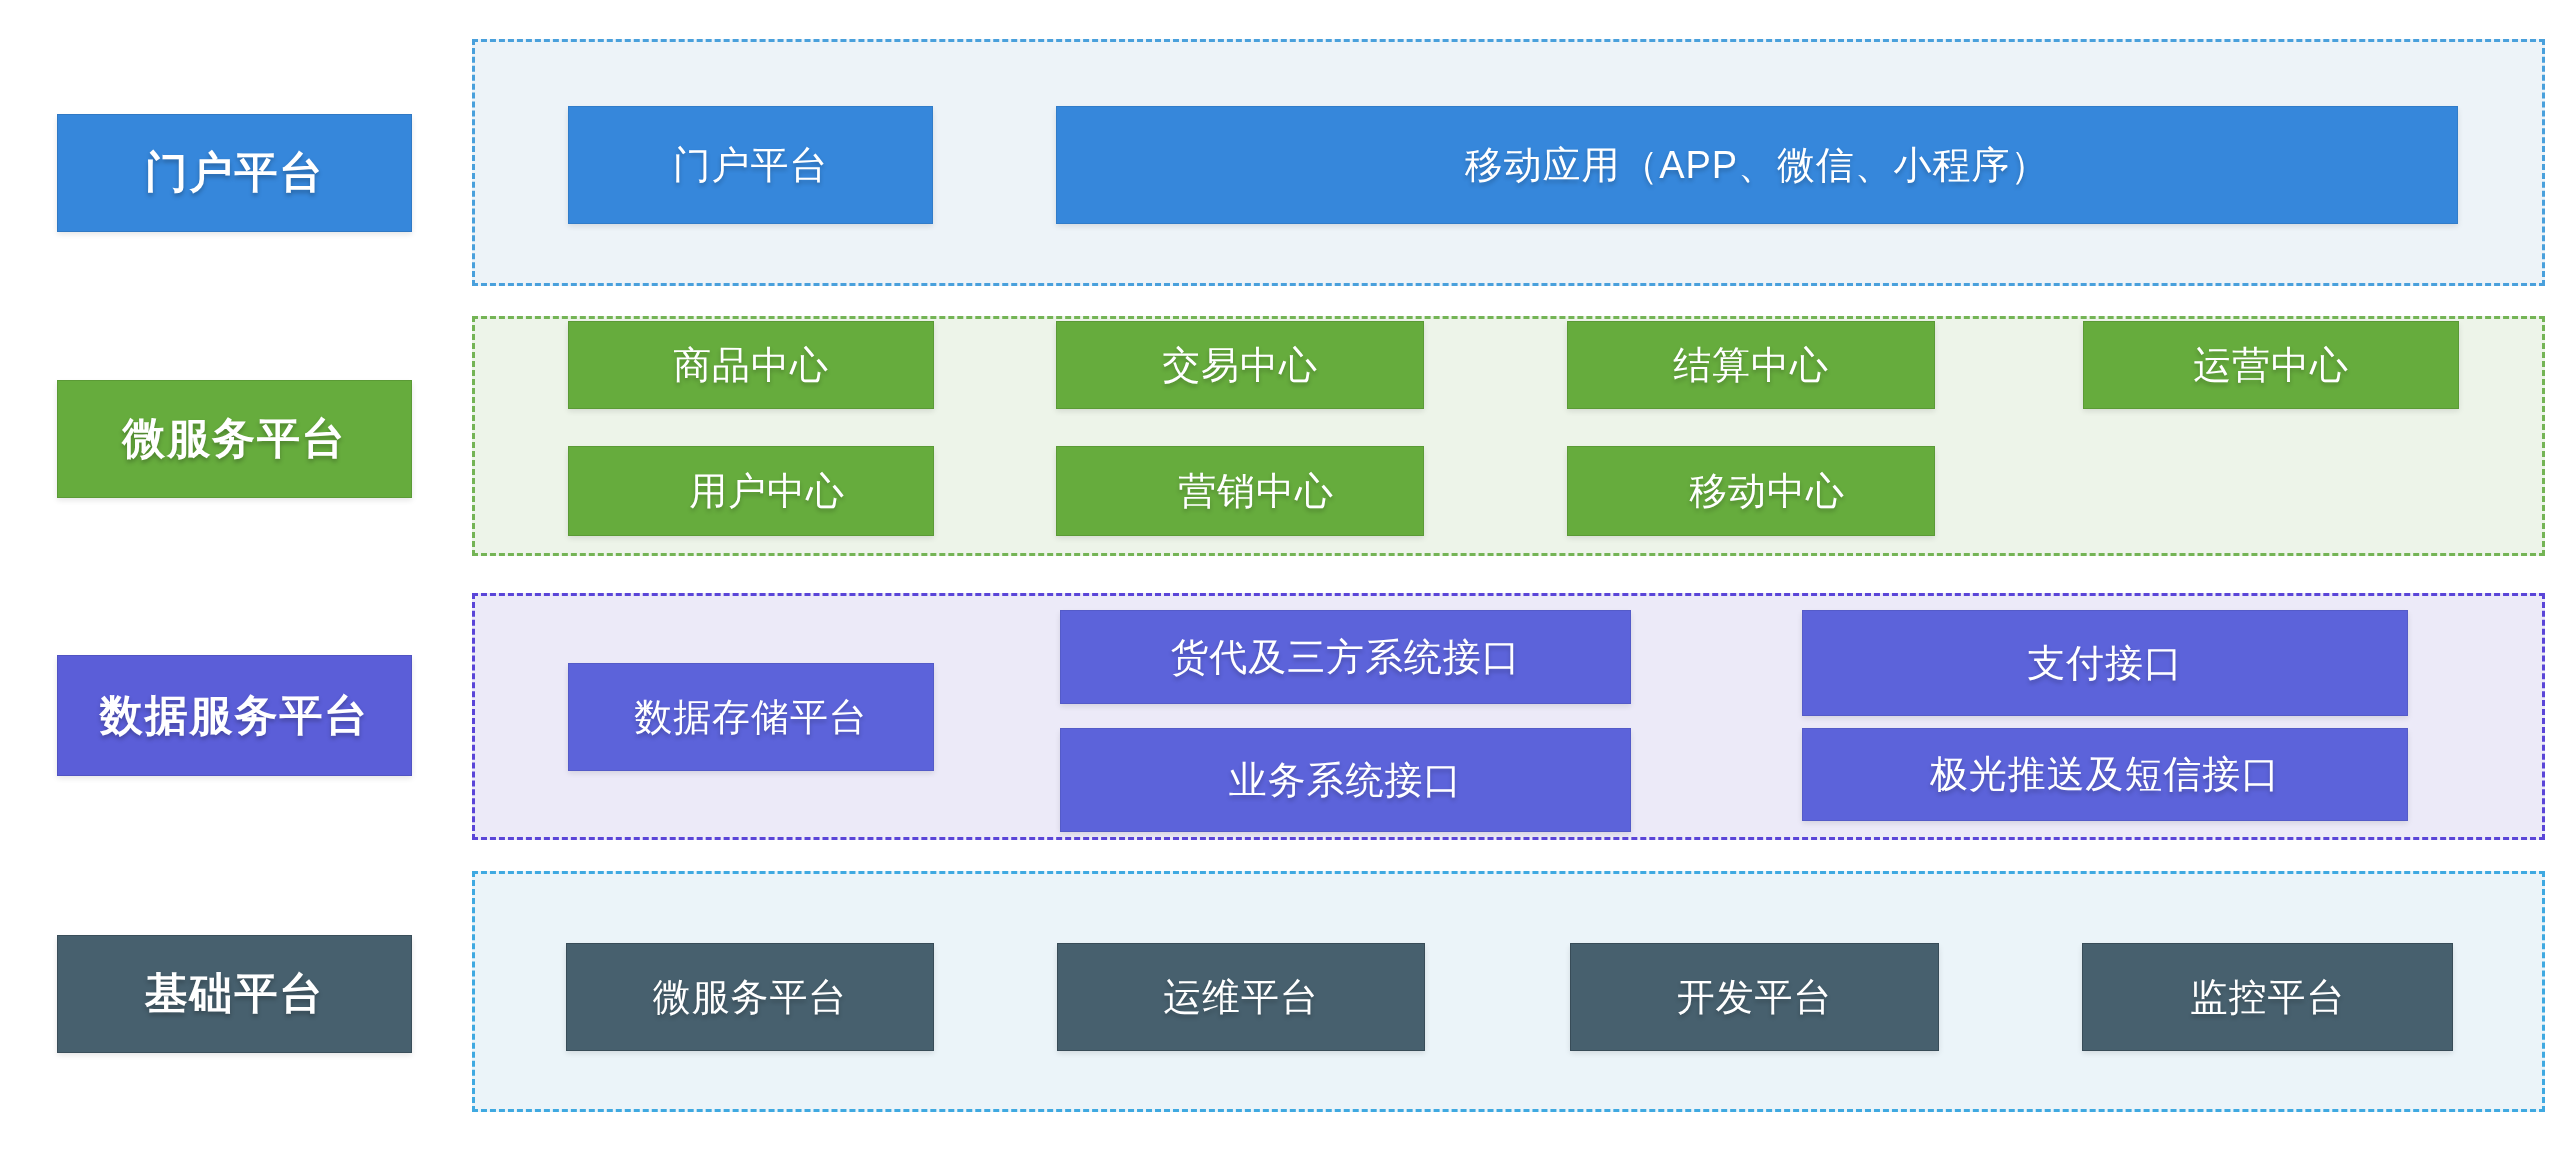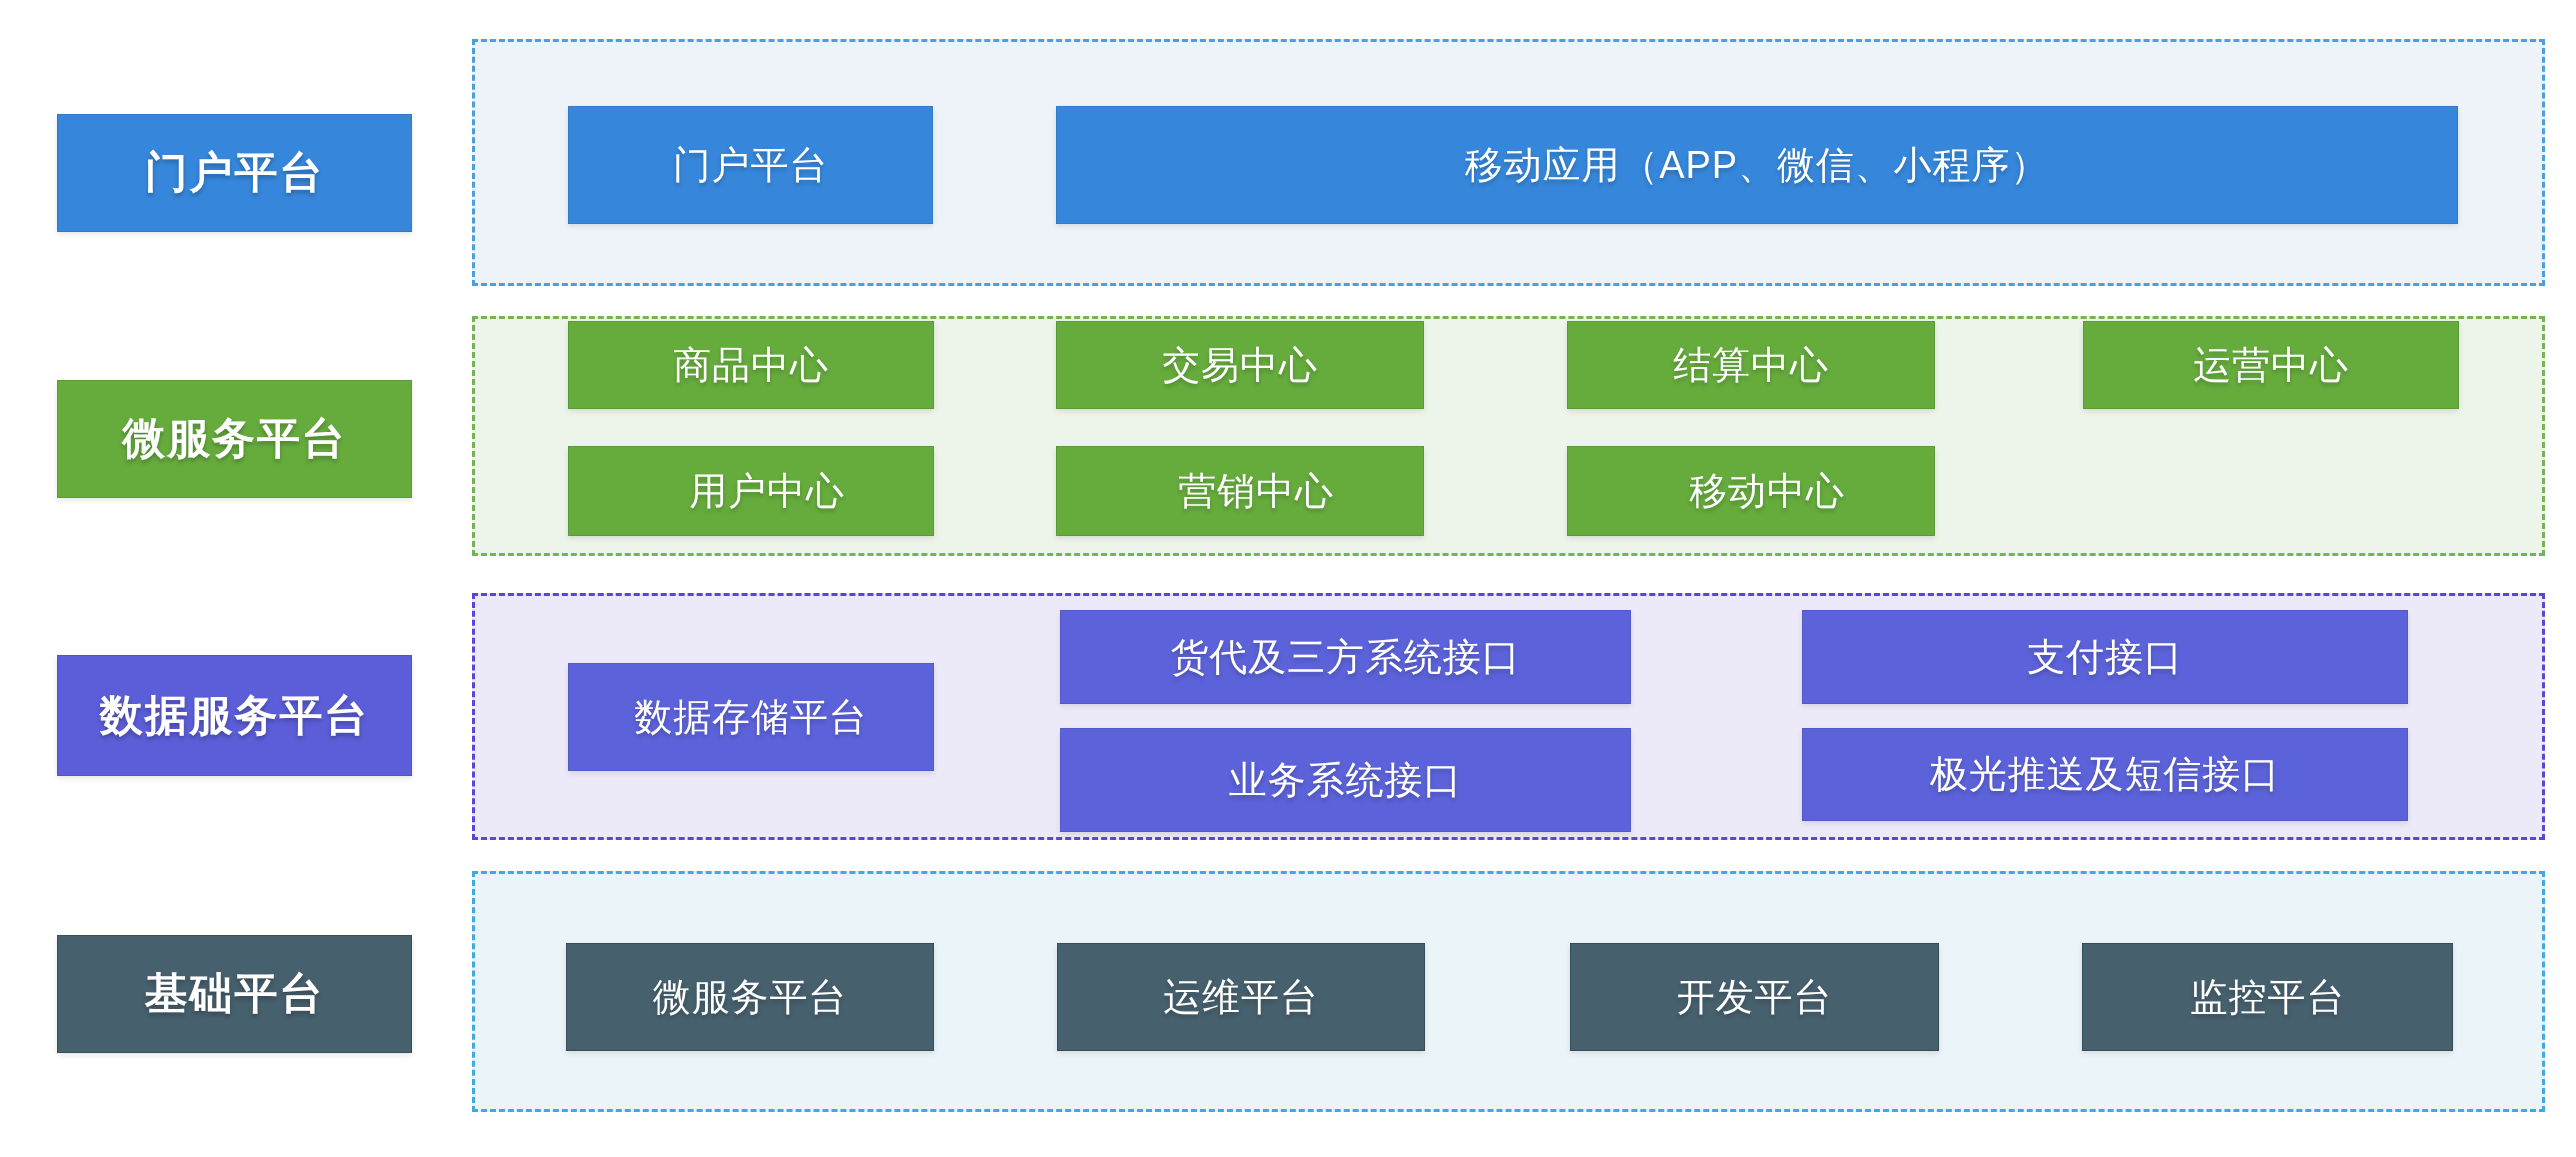--- a/index.html
+++ b/index.html
@@ -75,21 +75,21 @@
   .g2-r2 { top: 127px; height: 90px; padding-left: 32px; }
   .col1 { left: 93px;  width: 366px; }
   .col2 { left: 581px;  width: 368px; }
   .col3 { left: 1092px; width: 368px; }
   .col4 { left: 1608px; width: 376px; }
 
   
   #box-data-storage    { left: 93px;  top: 67px;  width: 366px; height: 108px; }
   #box-forwarder-api   { left: 585px;  top: 14px;  width: 571px; height: 94px; }
   #box-business-api    { left: 585px;  top: 132px; width: 571px; height: 104px; }
-  #box-payment-api     { left: 1327px; top: 14px;  width: 606px; height: 94px; }
+  #box-payment-api     { left: 1327px; top: 14px;  width: 606px; height: 106px; }
   #box-jpush-sms-api   { left: 1327px; top: 132px; width: 606px; height: 93px; }
 
   
   .g4 { top: 69px; height: 108px; }
   #box-microservice { left: 91px;   width: 368px; }
   #box-ops          { left: 582px;  width: 368px; }
   #box-dev          { left: 1095px; width: 369px; }
   #box-monitor      { left: 1607px; width: 371px; }
 </style>
 </head>

